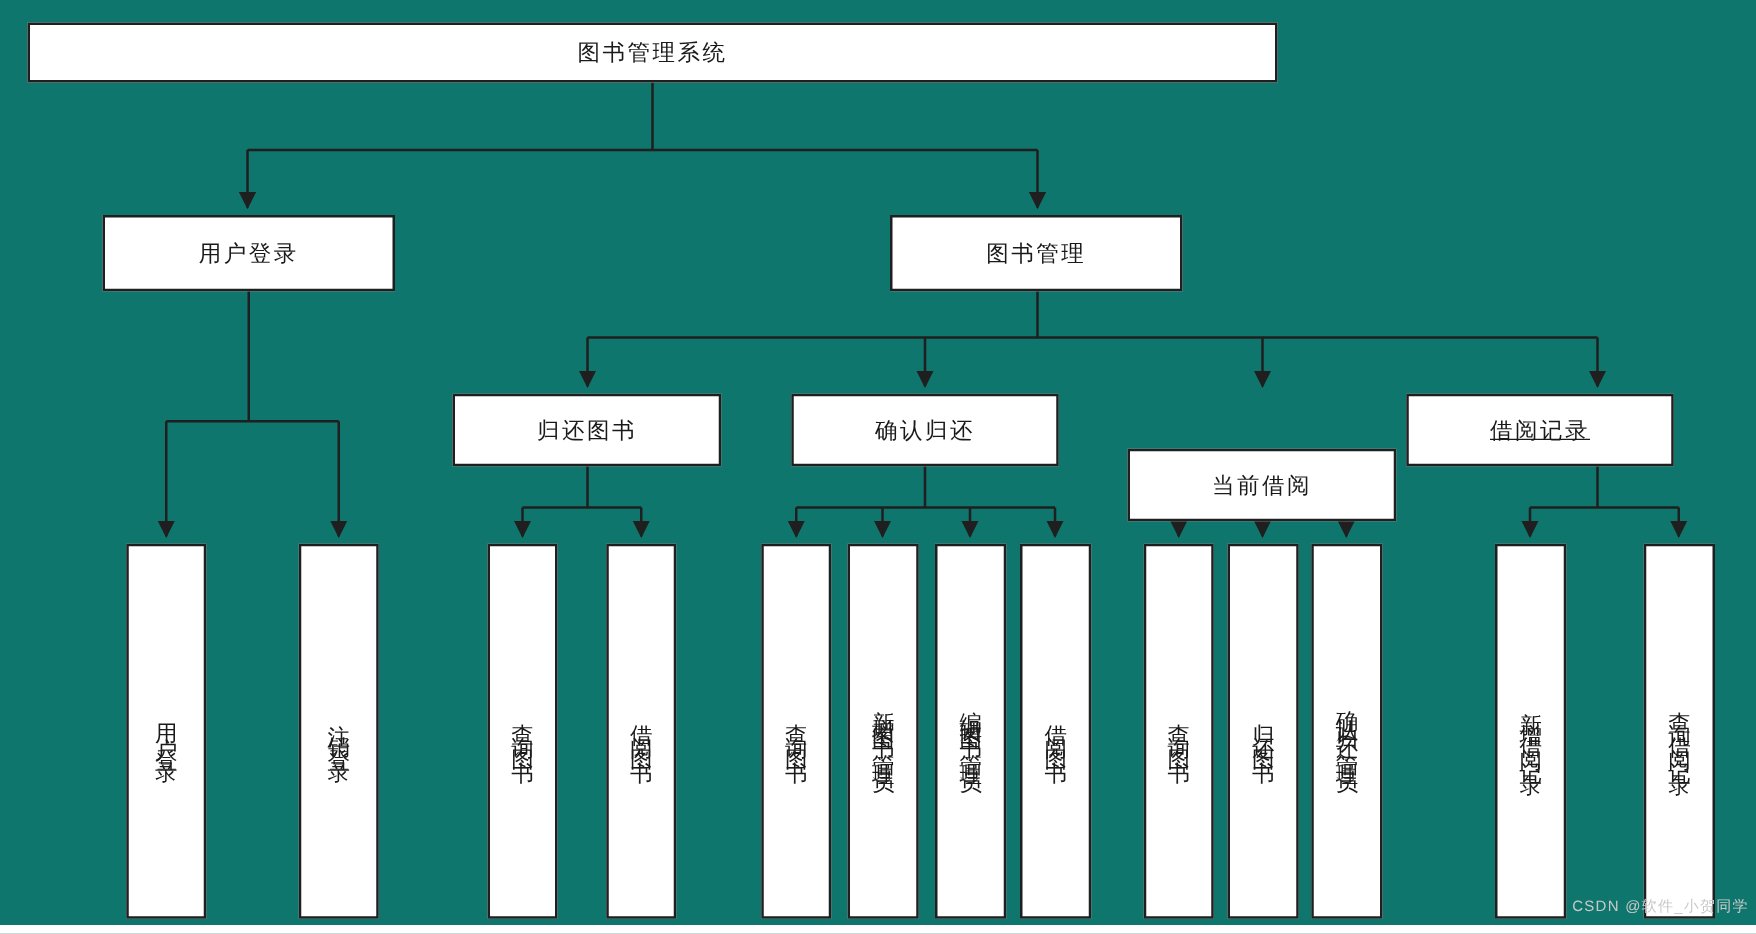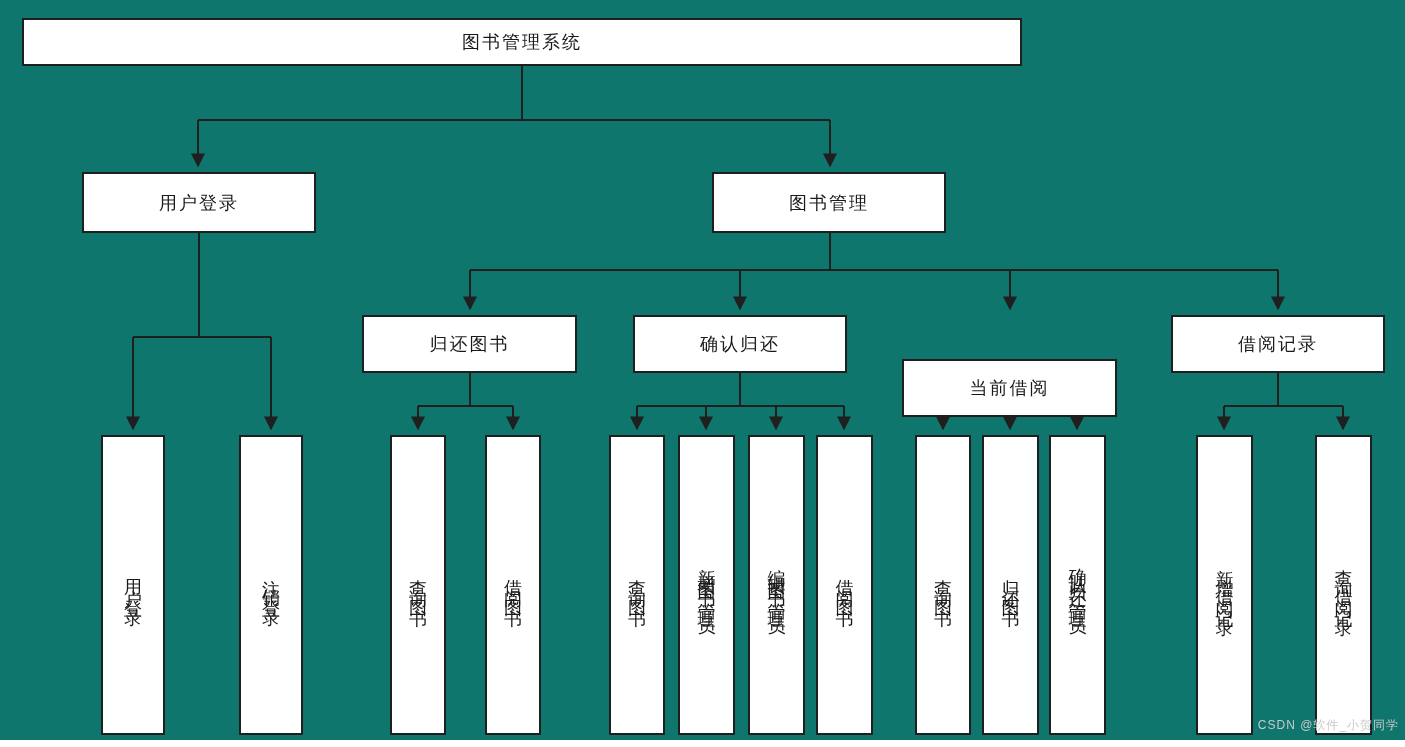--- a/index.html
+++ b/index.html
@@ -127,21 +127,21 @@
   </svg>
 
   <div class="hbox" style="left:22px; top:18px; width:1000px; height:48px;">图书管理系统</div>
 
   <div class="hbox" style="left:82px; top:172px; width:234px; height:61px;">用户登录</div>
   <div class="hbox" style="left:712px; top:172px; width:234px; height:61px;">图书管理</div>
 
   <div class="hbox" style="left:362px; top:315px; width:215px; height:58px;">归还图书</div>
   <div class="hbox" style="left:633px; top:315px; width:214px; height:58px;">确认归还</div>
   <div class="hbox" style="left:902px; top:315px; width:215px; height:58px;margin-top:44px;">当前借阅</div>
-  <div class="hbox" style="left:1171px; top:315px; width:214px; height:58px;">借阅记录</div>
+  <div class="hbox" style="left:1125px; top:315px; width:214px; height:58px;text-decoration:underline;">借阅记录</div>
 
   <div class="vbox" style="left:101px; width:64px;">用户登录</div>
   <div class="vbox" style="left:239px; width:64px;">注销登录</div>
 
   <div class="vbox" style="left:390px; width:56px;">查询图书</div>
   <div class="vbox" style="left:485px; width:56px;">借阅图书</div>
 
   <div class="vbox" style="left:609px; width:56px;">查询图书</div>
   <div class="vbox" style="left:678px; width:57px; letter-spacing:7px;">新增图书（管理员）</div>
   <div class="vbox" style="left:748px; width:57px; letter-spacing:7px;">编辑图书（管理员）</div>

